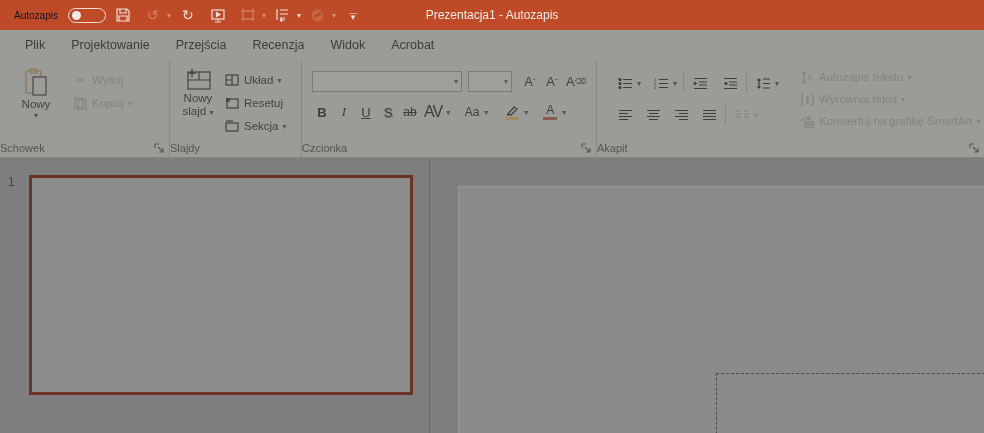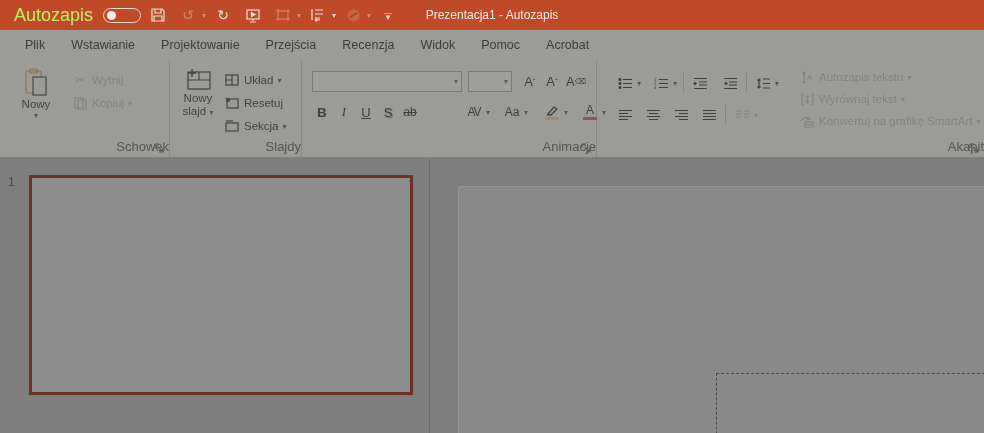--- a/index.html
+++ b/index.html
@@ -2,40 +2,40 @@
 <html><head>
 <meta charset="utf-8">
 <style>
   * { margin:0; padding:0; box-sizing:border-box; }
   html,body { width:984px; height:433px; overflow:hidden; }
   body { font-family:"Liberation Sans", sans-serif; background:#7e7e7e; position:relative; }
 
   
   .titlebar { height:30px; background:#be4a28; display:flex; align-items:center; position:relative; color:#f3e4dc; }
   .qat { display:flex; align-items:center; gap:4px; padding-left:14px; }
-  .autosave-label { font-size:18px; color:#bef264; margin-right:6px; }
+  .autosave-label { font-size:10px; color:#0f172a; margin-right:6px; }
   .toggle { width:38px; height:15px; border:1px solid #eedcd2; border-radius:8px; position:relative; cursor:pointer; }
   .toggle .knob { width:9px; height:9px; border-radius:50%; background:#f6ece5; position:absolute; left:3px; top:2px; }
   .qbtn { width:26px; height:24px; display:flex; align-items:center; justify-content:center; color:#f0ded4; font-size:14px; cursor:pointer; }
   .qbtn svg { display:block; }
   .qbtn.dim { color:#d78f70; opacity:.85; }
   .qchev { font-size:8px; color:#ecd8cc; margin-left:-3px; cursor:pointer; }
   .qchev.dim { color:#d78f70; }
   .win-title { position:absolute; left:0; right:0; text-align:center; font-size:12px; color:#f6ebe4; pointer-events:none; }
 
   
   .tabrow { height:30px; background:#9b9b97; display:flex; align-items:flex-end; padding-left:12px; }
   .tab { font-size:12.5px; color:#3c3c3a; padding:6px 13px 8px; cursor:pointer; position:relative; white-space:nowrap; }
   .tab.selected { font-weight:bold; }
   .tab.selected::after { content:""; position:absolute; left:8px; right:8px; bottom:1px; height:3px; background:#9e3a1f; }
 
   
   .ribbon { height:98px; background:#9b9b97; border-bottom:1px solid #84847e; display:flex; }
   .rgroup { position:relative; height:100%; border-right:1px solid #8a8a84; }
-  .rgroup-label { position:absolute; bottom:3px; left:0; right:0; text-align:right; font-size:13px; color:#565650; }
+  .rgroup-label { position:absolute; bottom:3px; left:0; right:0; text-align:left; font-size:11px; color:#565650; }
   .launcher { position:absolute; bottom:3px; right:4px; width:11px; height:11px; cursor:pointer; }
   .launcher svg { display:block; }
   .gcontent { height:78px; display:flex; padding-top:4px; }
 
   .bigbtn { display:flex; flex-direction:column; align-items:center; justify-content:flex-start; padding-top:4px; width:52px; cursor:pointer; color:#44443f; font-size:11.5px; }
   .bigbtn .lbl { line-height:13px; text-align:center; }
   .chev { font-size:8px; color:#55554f; }
   .dim .chev, .chev.dim { color:#84847c; }
 
   .smallcol { display:flex; flex-direction:column; justify-content:flex-start; gap:3px; padding-top:6px; }
@@ -114,26 +114,24 @@
         </svg>
     </span>
       <span class="qchev dim">▾</span>
     <span class="qbtn" style="flex-direction:column; font-size:8px; line-height:5px;">—<span style="font-size:9px;">▾</span></span>
   </div>
   <div class="win-title">Prezentacja1 - Autozapis</div>
 </div>
 
 <div class="tabrow">
   <span class="tab">Plik</span>
-  <span class="tab">Wstawianie</span>
   <span class="tab">Projektowanie</span>
   <span class="tab">Przejścia</span>
   <span class="tab">Recenzja</span>
   <span class="tab">Widok</span>
-  <span class="tab">Pomoc</span>
   <span class="tab">Acrobat</span>
 </div>
 
 <div class="ribbon">
 
   <div class="rgroup" style="width:170px;">
     <div class="gcontent" style="padding-left:10px;">
       <div class="bigbtn">
         <svg width="26" height="30" viewBox="0 0 26 30" class="ico" style="stroke:#8a7355;">
           <rect x="3" y="3" width="15" height="22" rx="1"></rect>
@@ -237,41 +235,41 @@
             <span>A</span>
             <sub style="font-size:8px;">⌫</sub>
           </span>
       </div>
       <div class="frow" style="margin-top:10px;">
         <span class="fbtn" style="font-weight:bold;">B</span>
         <span class="fbtn" style="font-style:italic; font-family:'Liberation Serif',serif;">I</span>
         <span class="fbtn" style="text-decoration:underline;">U</span>
         <span class="fbtn" style="text-shadow:1px 1px 1px #6a6a66;">S</span>
         <span class="fbtn" style="text-decoration:line-through; font-size:12px;">ab</span>
-        <span class="fbtn" style="font-size:12px; letter-spacing:-1px;margin-left:42px;">
+        <span class="fbtn" style="font-size:16px; letter-spacing:-1px;">
             <span>AV</span>
           </span>
           <span class="chev">▾</span>
         <span class="fbtn" style="margin-left:10px; font-size:12px;">Aa</span>
           <span class="chev">▾</span>
         <span class="fbtn" style="margin-left:12px; flex-direction:column; display:inline-flex; align-items:center;">
           <svg width="15" height="11" viewBox="0 0 15 11" class="ico">
               <path d="M3 9 L9 2 l3 2 -6 6 z M2 10 h4"></path>
             </svg>
           <span class="underbar" style="background:#9a8e62;"></span>
         </span>
           <span class="chev">▾</span>
         <span class="fbtn" style="margin-left:10px; flex-direction:column; display:inline-flex; align-items:center; line-height:11px; font-size:12px;">
           <span>A</span>
           <span class="underbar" style="background:#8a5a4c;"></span>
         </span>
           <span class="chev">▾</span>
       </div>
     </div>
-    <div class="rgroup-label">Animacje</div>
+    <div class="rgroup-label">Czcionka</div>
     <span class="launcher">
       <svg width="11" height="11" viewBox="0 0 11 11" class="ico" style="stroke:#5a5a54;">
           <path d="M1 1 h4 M1 1 v4 M4 4 l5 5 M9 5 v4 h-4"></path>
         </svg>
     </span>
   </div>
 
   <div class="rgroup" style="flex:1; border-right:none;">
     <div class="gcontent" style="padding-left:8px;">
       <div class="pgleft">

